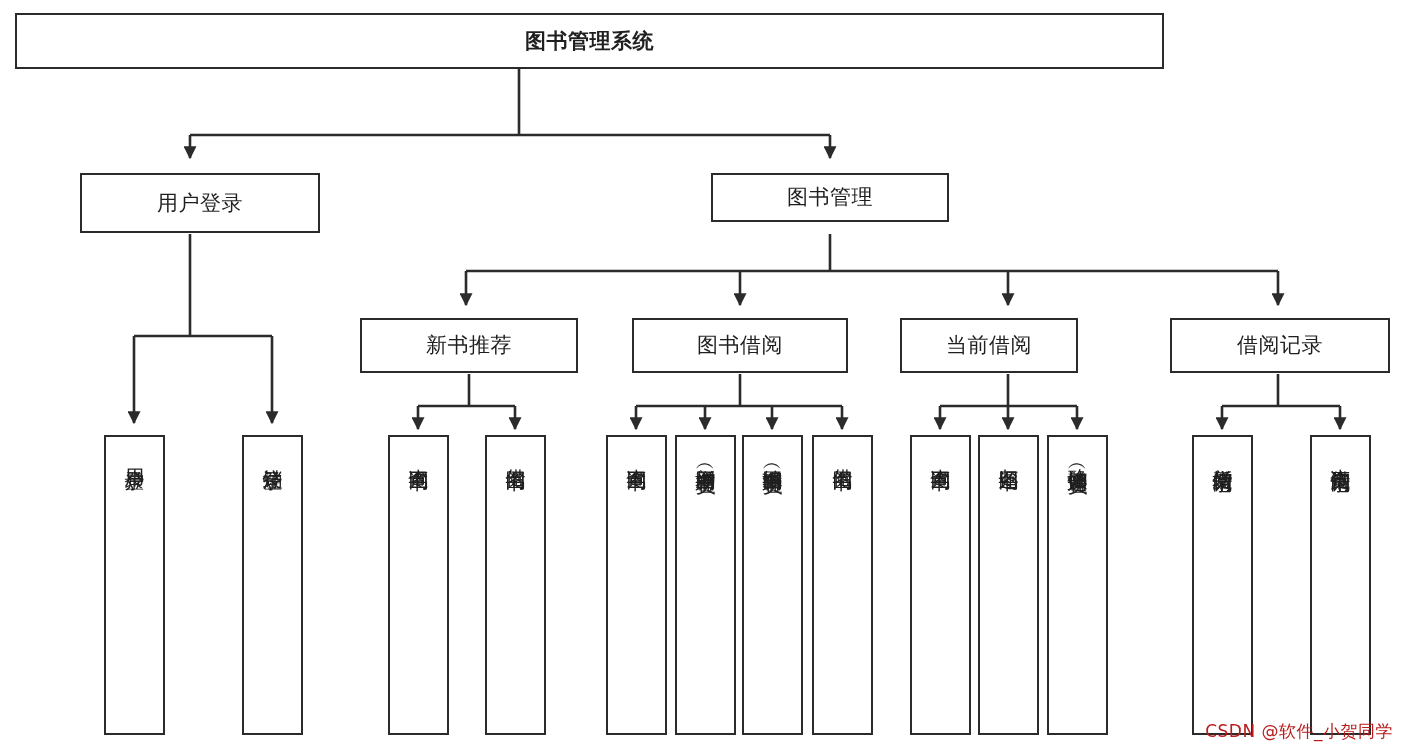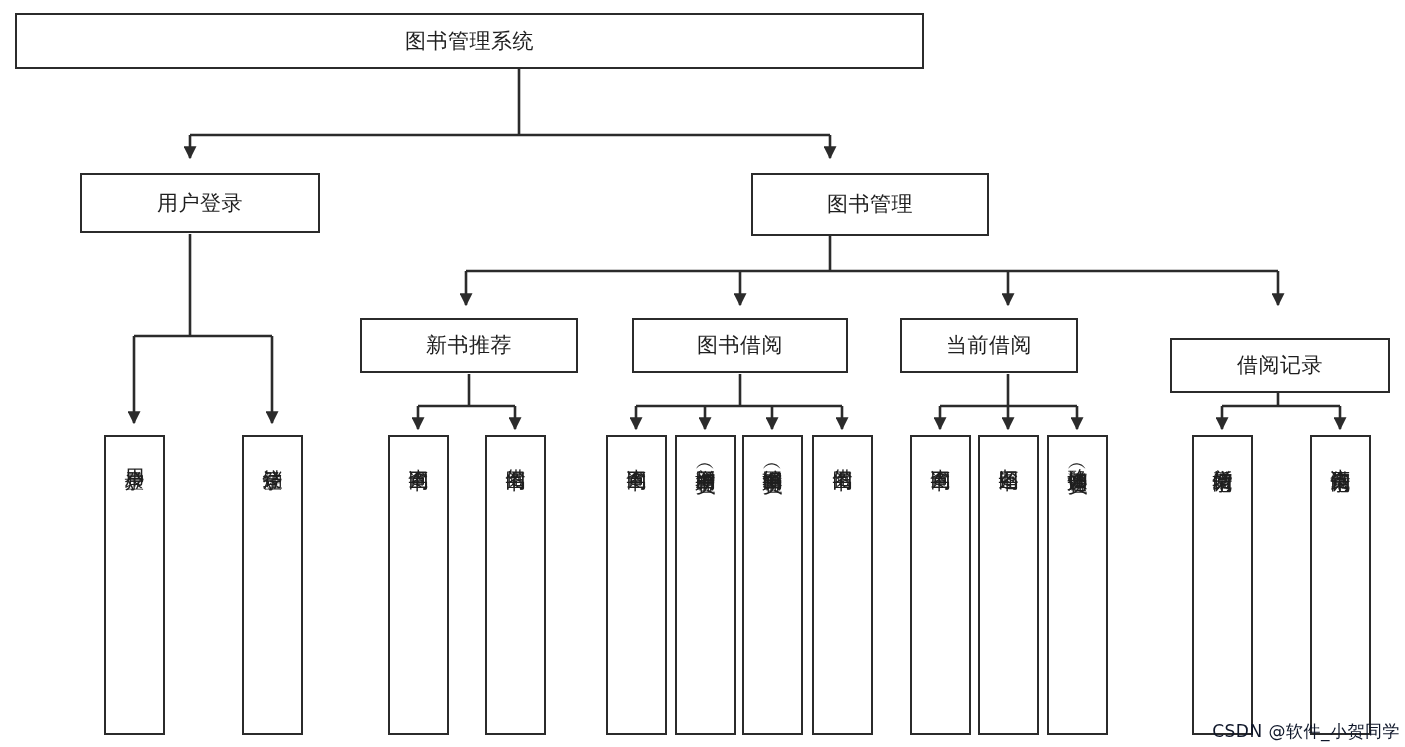--- a/index.html
+++ b/index.html
@@ -46,24 +46,24 @@
     writing-mode:vertical-rl;
     text-orientation:upright;
     white-space:normal;
     font-size:20px;
     line-height:1.05;
     letter-spacing:1px;
     max-height:100%;
   }
   #watermark{
     position:absolute;
-    right:5px;
+    right:12px;
     bottom:4px;
     font-size:17px;
-    color:#0f172a;
+    color:#b91c1c;
     letter-spacing:0.5px;
     white-space:nowrap;
     user-select:none;
   }
 </style>
 </head>
 <body>
 
 <div id="canvas">
 
@@ -110,45 +110,45 @@
       <path d="M 1008 406 L 1008 429" marker-end="url(#arrow)"></path>
       <path d="M 1077 406 L 1077 429" marker-end="url(#arrow)"></path>
 
       <path d="M 1278 374 L 1278 406"></path>
       <path d="M 1222 406 L 1340 406"></path>
       <path d="M 1222 406 L 1222 429" marker-end="url(#arrow)"></path>
       <path d="M 1340 406 L 1340 429" marker-end="url(#arrow)"></path>
     </g>
   </svg>
 
-  <div class="node" style="left:15px;top:13px;width:909px;height:56px;">
+  <div class="node" style="left:15px;top:13px;width:1149px;height:56px;font-weight:bold;">
     <span class="lbl">图书管理系统</span>
   </div>
 
   <div class="node" style="left:80px;top:173px;width:240px;height:60px;">
     <span class="lbl">用户登录</span>
   </div>
 
-  <div class="node" style="left:711px;top:173px;width:238px;height:63px;margin-left:40px;">
+  <div class="node" style="left:711px;top:173px;width:238px;height:49px;">
     <span class="lbl">图书管理</span>
   </div>
 
   <div class="node" style="left:632px;top:318px;width:216px;height:55px;">
     <span class="lbl">图书借阅</span>
   </div>
 
   <div class="node" style="left:360px;top:318px;width:218px;height:55px;">
     <span class="lbl">新书推荐</span>
   </div>
 
   <div class="node" style="left:900px;top:318px;width:178px;height:55px;">
     <span class="lbl">当前借阅</span>
   </div>
 
-  <div class="node" style="left:1170px;top:338px;width:220px;height:55px;">
+  <div class="node" style="left:1170px;top:318px;width:220px;height:55px;">
     <span class="lbl">借阅记录</span>
   </div>
 
   <div class="node vert" style="left:104px;top:435px;width:61px;height:300px;">
     <span class="lbl">用户登录</span>
   </div>
 
   <div class="node vert" style="left:242px;top:435px;width:61px;height:300px;">
     <span class="lbl">注销登录</span>
   </div>

